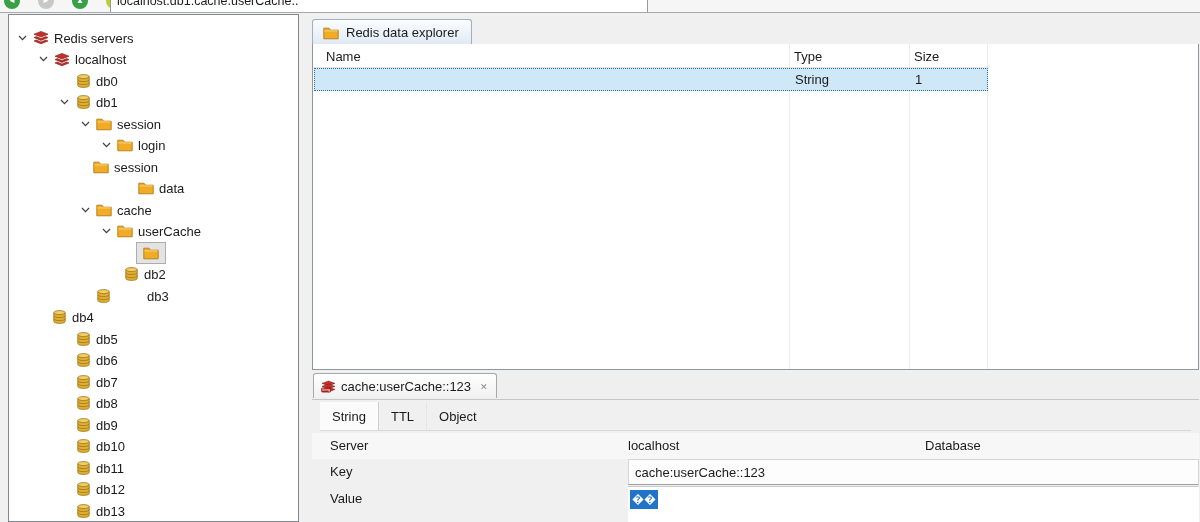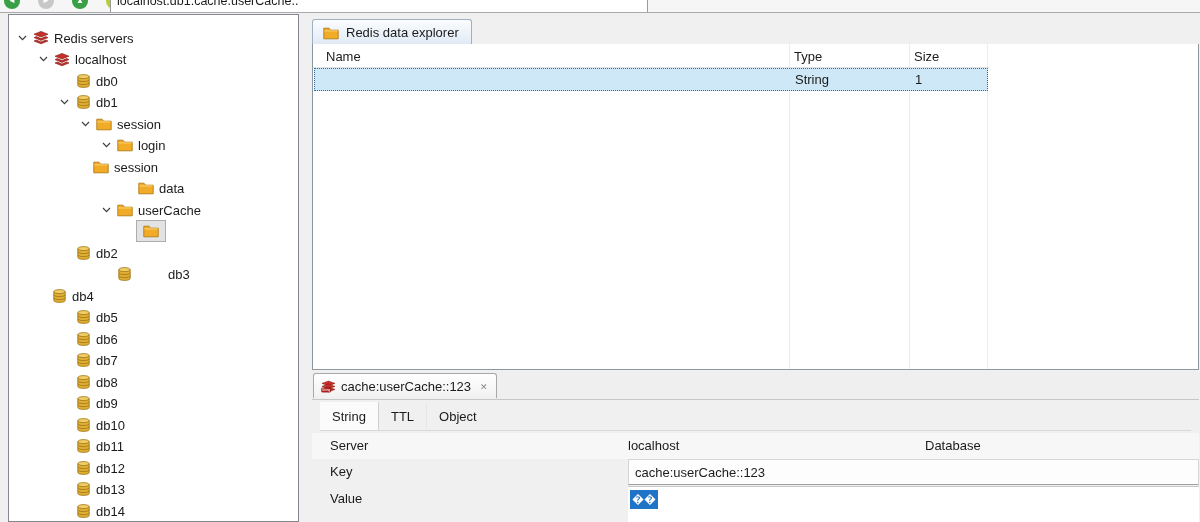--- a/index.html
+++ b/index.html
@@ -187,20 +187,34 @@
       <div class="tree-row" style="padding-left: 109px;">
         <span class="chev"></span>
         <span class="ticon">
           <svg width="16" height="14" viewBox="0 0 16 14">
             <path d="M0.8 2.2 h5.2 l1.6 2 h7.6 v8.6 h-14.4 z" fill="#f2ab27" stroke="#b07c14" stroke-width="0.9"></path>
             <path d="M1.4 4.9 h13.2" stroke="#f9ca62" stroke-width="1.3"></path>
           </svg>
         </span>
         <span class="tlabel">data</span>
       </div>
+      <div class="tree-row" style="padding-left: 67px;">
+        <span class="chev">
+          <svg width="9" height="6" viewBox="0 0 9 6">
+            <polyline points="1,1 4.5,4.6 8,1" fill="none" stroke="#404040" stroke-width="1.2"></polyline>
+          </svg>
+        </span>
+        <span class="ticon">
+          <svg width="16" height="14" viewBox="0 0 16 14">
+            <path d="M0.8 2.2 h5.2 l1.6 2 h7.6 v8.6 h-14.4 z" fill="#f2ab27" stroke="#b07c14" stroke-width="0.9"></path>
+            <path d="M1.4 4.9 h13.2" stroke="#f9ca62" stroke-width="1.3"></path>
+          </svg>
+        </span>
+        <span class="tlabel">cache</span>
+      </div>
       <div class="tree-row" style="padding-left: 88px;">
         <span class="chev">
           <svg width="9" height="6" viewBox="0 0 9 6">
             <polyline points="1,1 4.5,4.6 8,1" fill="none" stroke="#404040" stroke-width="1.2"></polyline>
           </svg>
         </span>
         <span class="ticon">
           <svg width="16" height="14" viewBox="0 0 16 14">
             <path d="M0.8 2.2 h5.2 l1.6 2 h7.6 v8.6 h-14.4 z" fill="#f2ab27" stroke="#b07c14" stroke-width="0.9"></path>
             <path d="M1.4 4.9 h13.2" stroke="#f9ca62" stroke-width="1.3"></path>
@@ -211,32 +225,32 @@
       <div class="tree-row" style="padding-left: 109px;">
         <span class="chev"></span>
         <span class="ticon selbox">
           <svg width="16" height="14" viewBox="0 0 16 14">
             <path d="M0.8 2.2 h5.2 l1.6 2 h7.6 v8.6 h-14.4 z" fill="#f2ab27" stroke="#b07c14" stroke-width="0.9"></path>
             <path d="M1.4 4.9 h13.2" stroke="#f9ca62" stroke-width="1.3"></path>
           </svg>
         </span>
         <span class="tlabel"></span>
       </div>
-      <div class="tree-row" style="padding-left: 46px;">
+      <div class="tree-row" style="padding-left: 46px; margin-left: 48px;">
         <span class="chev"></span>
         <span class="ticon">
           <svg width="15" height="16" viewBox="0 0 15 16">
             <path d="M1.8 3.6 v8.8 c0 1.3 2.6 2 5.7 2 s5.7 -0.7 5.7 -2 V3.6" fill="#dfae33" stroke="#9c7414" stroke-width="0.8"></path>
             <path d="M1.8 6.6 c0 1.3 2.6 2 5.7 2 s5.7 -0.7 5.7 -2 M1.8 9.6 c0 1.3 2.6 2 5.7 2 s5.7 -0.7 5.7 -2" fill="none" stroke="#9c7414" stroke-width="0.8"></path>
             <ellipse cx="7.5" cy="3.6" rx="5.7" ry="2" fill="#f0cd67" stroke="#9c7414" stroke-width="0.8"></ellipse>
           </svg>
         </span>
         <span class="tlabel">db2</span>
       </div>
-      <div class="tree-row" style="padding-left: 56px; gap: 31px;">
+      <div class="tree-row" style="padding-left: 35px; gap: 31px;">
         <span class="chev"></span>
         <span class="ticon">
           <svg width="15" height="16" viewBox="0 0 15 16">
             <path d="M1.8 3.6 v8.8 c0 1.3 2.6 2 5.7 2 s5.7 -0.7 5.7 -2 V3.6" fill="#dfae33" stroke="#9c7414" stroke-width="0.8"></path>
             <path d="M1.8 6.6 c0 1.3 2.6 2 5.7 2 s5.7 -0.7 5.7 -2 M1.8 9.6 c0 1.3 2.6 2 5.7 2 s5.7 -0.7 5.7 -2" fill="none" stroke="#9c7414" stroke-width="0.8"></path>
             <ellipse cx="7.5" cy="3.6" rx="5.7" ry="2" fill="#f0cd67" stroke="#9c7414" stroke-width="0.8"></ellipse>
           </svg>
         </span>
         <span class="tlabel">db3</span>
       </div>

